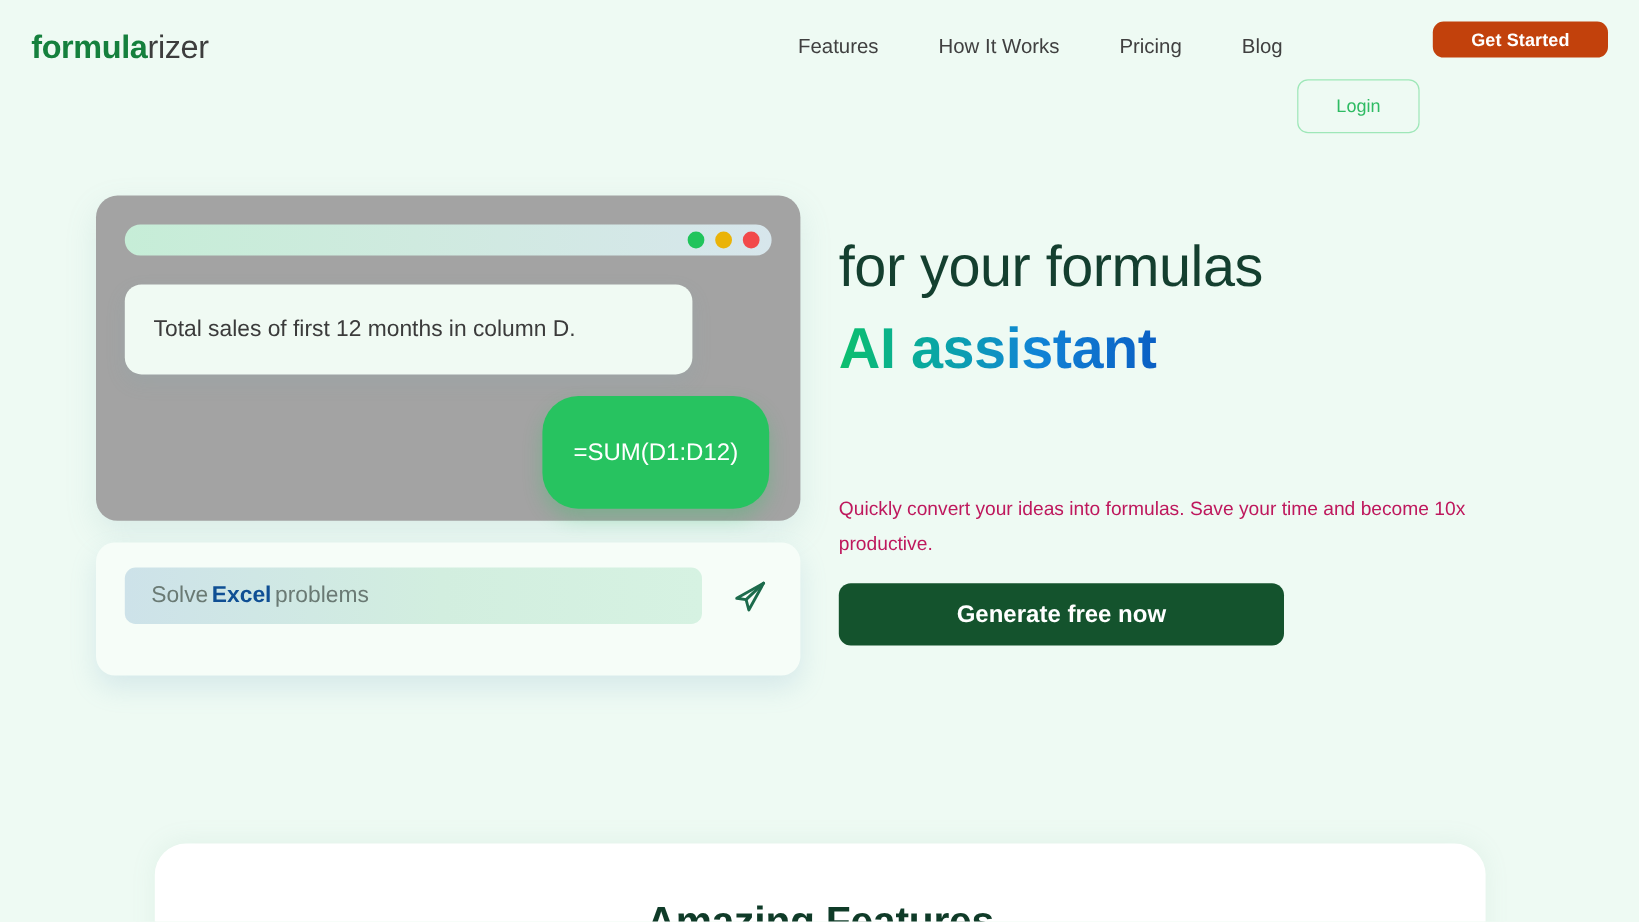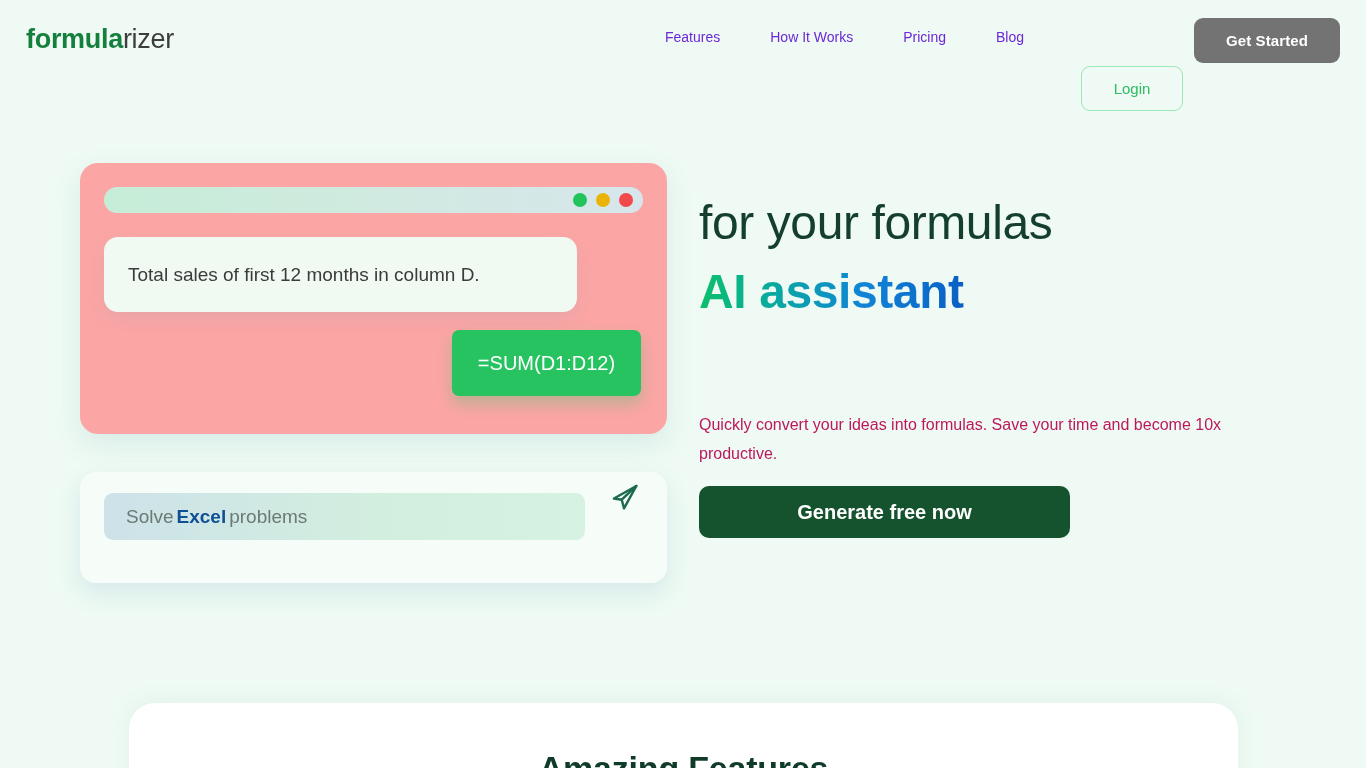--- a/index.html
+++ b/index.html
@@ -40,22 +40,22 @@
 
   .nav {
     position: absolute;
     left: 640px;
     top: 29px;
     display: flex;
     align-items: center;
     gap: 0px;
   }
   .nav a {
-    color: #6d28d9;
-    font-size: 14px;
+    color: #404040;
+    font-size: 17px;
     text-decoration: none;
     padding: 0 25px;
     white-space: nowrap;
   }
 
   .btn-login {
     position: absolute;
     left: 1081px;
     top: 18px;
     width: 102px;
@@ -71,43 +71,43 @@
     align-items: center;
     justify-content: center;
     margin-top: 48px;
   }
 
   .btn-getstarted {
     position: absolute;
     left: 1194px;
     top: 18px;
     width: 146px;
-    height: 45px;
-    background: #737373;
+    height: 30px;
+    background: #c2410c;
     border: none;
     border-radius: 9px;
     color: #ffffff;
     font-size: 15px;
     font-weight: 700;
     font-family: "Liberation Sans", sans-serif;
     cursor: pointer;
     display: flex;
     align-items: center;
     justify-content: center;
     letter-spacing: 0.1px;
   }
 
   
   .mock-card {
     position: absolute;
     left: 80px;
     top: 163px;
     width: 587px;
     height: 271px;
-    background: #fca5a5;
+    background: #a3a3a3;
     border-radius: 18px;
     box-shadow: 0 10px 26px rgba(120, 170, 180, 0.17);
   }
 
   .titlebar {
     position: absolute;
     left: 24px;
     top: 24px;
     width: 539px;
     height: 26px;
@@ -138,36 +138,36 @@
     padding-left: 24px;
     color: #3b3b3b;
     font-size: 19px;
   }
 
   .bubble-bot {
     position: absolute;
     left: 372px;
     top: 167px;
     width: 189px;
-    height: 66px;
+    height: 94px;
     background: #27c360;
-    border-radius: 7px;
+    border-radius: 30px;
     box-shadow: 0 8px 16px rgba(39, 195, 96, 0.30);
     display: flex;
     align-items: center;
     justify-content: center;
     color: #ffffff;
     font-size: 20px;
   }
 
   
   .input-card {
     position: absolute;
     left: 80px;
-    top: 472px;
+    top: 452px;
     width: 587px;
     height: 111px;
     background: #f6fdf8;
     border-radius: 16px;
     box-shadow: 0 10px 22px rgba(120, 170, 200, 0.20);
   }
 
   .input-field {
     position: absolute;
     left: 24px;

